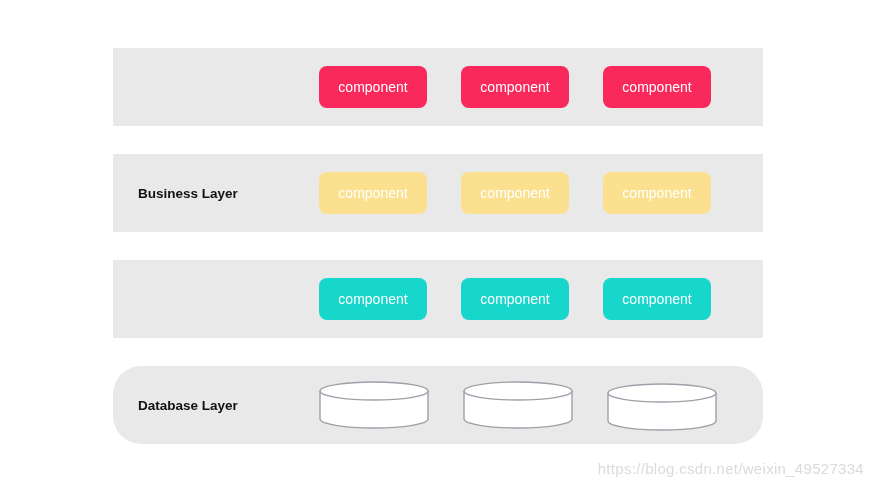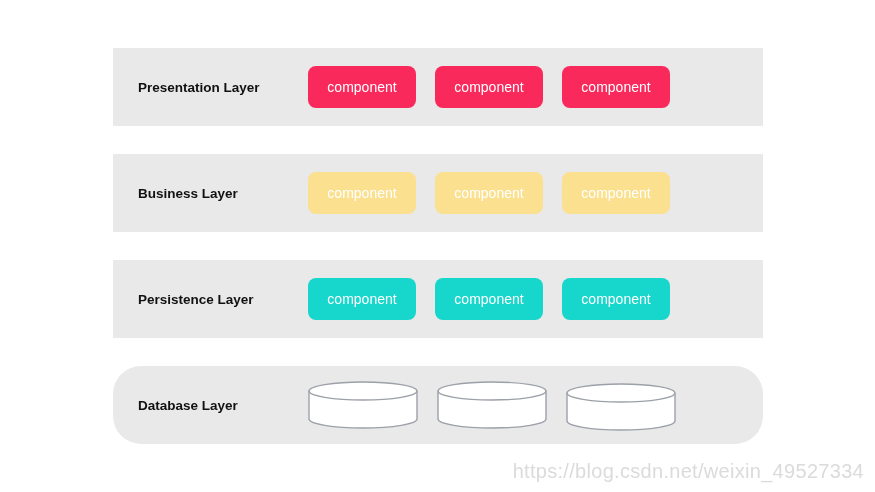--- a/index.html
+++ b/index.html
@@ -26,25 +26,25 @@
     left: 25px;
     top: 50%;
     transform: translateY(-50%);
     font-size: 13.5px;
     font-weight: bold;
     color: var(--label-text, #111111);
     white-space: nowrap;
   }
   .items {
     position: absolute;
-    left: 195px;
+    left: 206px;
     top: 50%;
     transform: translateY(-50%);
     display: flex;
-    gap: 19px;
+    gap: 34px;
     align-items: flex-start;
   }
   .component {
     width: 108px;
     height: 42px;
     border-radius: 8px;
     display: flex;
     align-items: center;
     justify-content: center;
     font-size: 14px;
@@ -57,50 +57,48 @@
   .cylinder .shape {
     fill: var(--db-fill, #ffffff);
     stroke: var(--db-stroke, #9ca0a8);
     stroke-width: 1.4;
   }
   .cylinder-3 { transform: translateY(2px); }
   .watermark {
     position: absolute;
     right: 11px;
     top: 460px;
-    font-size: 20px;
+    font-size: 15px;
     color: var(--watermark, #dbdbdb);
     letter-spacing: 0.3px;
   }
 </style>
 </head>
 <body>
 
 <div>
 
   <section class="band band-1">
-    <div class="layer-label">Presentation Layer</div>
     <div class="items">
       <div class="component c-presentation">component</div>
       <div class="component c-presentation">component</div>
       <div class="component c-presentation">component</div>
     </div>
   </section>
 
   <section class="band band-2">
     <div class="layer-label">Business Layer</div>
     <div class="items">
       <div class="component c-business">component</div>
       <div class="component c-business">component</div>
       <div class="component c-business">component</div>
     </div>
   </section>
 
   <section class="band band-3">
-    <div class="layer-label">Persistence Layer</div>
     <div class="items">
       <div class="component c-persistence">component</div>
       <div class="component c-persistence">component</div>
       <div class="component c-persistence">component</div>
     </div>
   </section>
 
   <section class="band band-4">
     <div class="layer-label">Database Layer</div>
     <div class="items">

